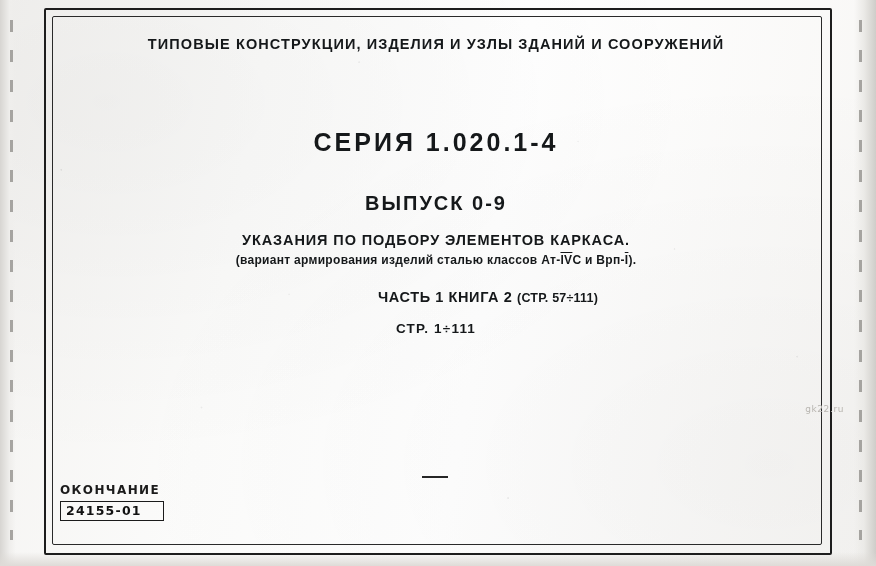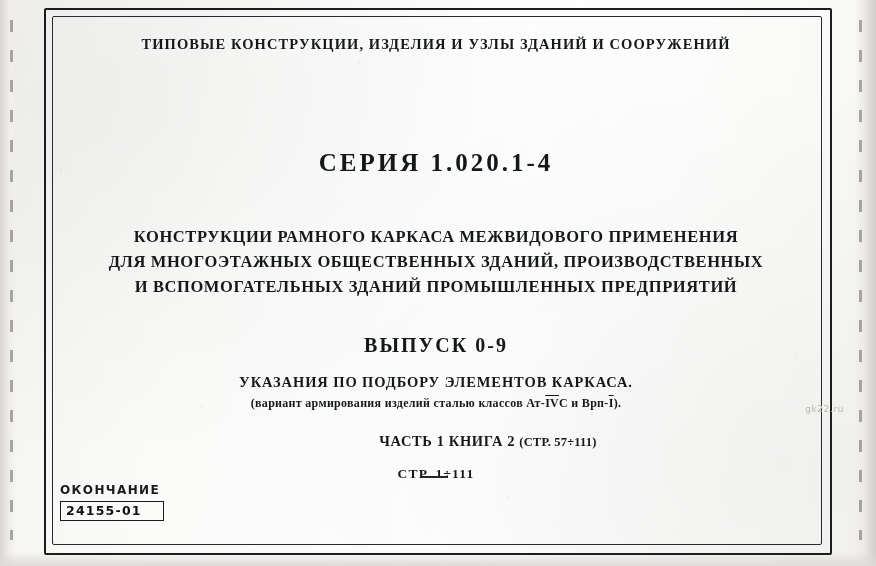--- a/index.html
+++ b/index.html
@@ -83,36 +83,36 @@
   .content {
     position: absolute;
     left: 52px;
     top: 16px;
     width: 768px;
     height: 527px;
     text-align: center;
   }
 
   .line {
-    font-family: Liberation Serif, serif;
+    font-family: Liberation Sans, sans-serif;
     color: #15181a;
     letter-spacing: 0.6px;
     white-space: nowrap;
     text-align: center;
   }
 
   .header-line {
     margin-top: 20px;
     font-size: 14.5px;
     letter-spacing: 1.1px;
     font-weight: 600;
   }
 
   .series-line {
-    margin-top: 96px;
+    margin-top: 76px;
     font-size: 25px;
     letter-spacing: 3px;
     font-weight: 700;
   }
 
   .title-block {
     margin-top: 48px;
     font-size: 16.5px;
     font-weight: 700;
     letter-spacing: 0.4px;
@@ -238,25 +238,20 @@
 
   <div class="frame-outer"></div>
   <div class="frame-inner"></div>
 
   <div class="content">
 
     <div class="line header-line">ТИПОВЫЕ КОНСТРУКЦИИ, ИЗДЕЛИЯ И УЗЛЫ ЗДАНИЙ И СООРУЖЕНИЙ</div>
 
     <div class="line series-line">СЕРИЯ 1.020.1-4</div>
 
-    <div class="title-block">
-      <div class="line">КОНСТРУКЦИИ РАМНОГО КАРКАСА МЕЖВИДОВОГО ПРИМЕНЕНИЯ</div>
-      <div class="line">ДЛЯ МНОГОЭТАЖНЫХ ОБЩЕСТВЕННЫХ ЗДАНИЙ, ПРОИЗВОДСТВЕННЫХ</div>
-      <div class="line">И ВСПОМОГАТЕЛЬНЫХ ЗДАНИЙ ПРОМЫШЛЕННЫХ ПРЕДПРИЯТИЙ</div>
-    </div>
 
     <div class="line issue-line">ВЫПУСК 0-9</div>
 
     <div class="line subtitle-line">УКАЗАНИЯ ПО ПОДБОРУ ЭЛЕМЕНТОВ КАРКАСА.</div>
 
     <div class="line variant-line">
       <span>(вариант армирования изделий сталью классов Ат-</span><span class="ovl">IV</span><span>С и Врп-</span><span class="ovl">I</span><span>).</span>
     </div>
 
     <div class="line part-line">

